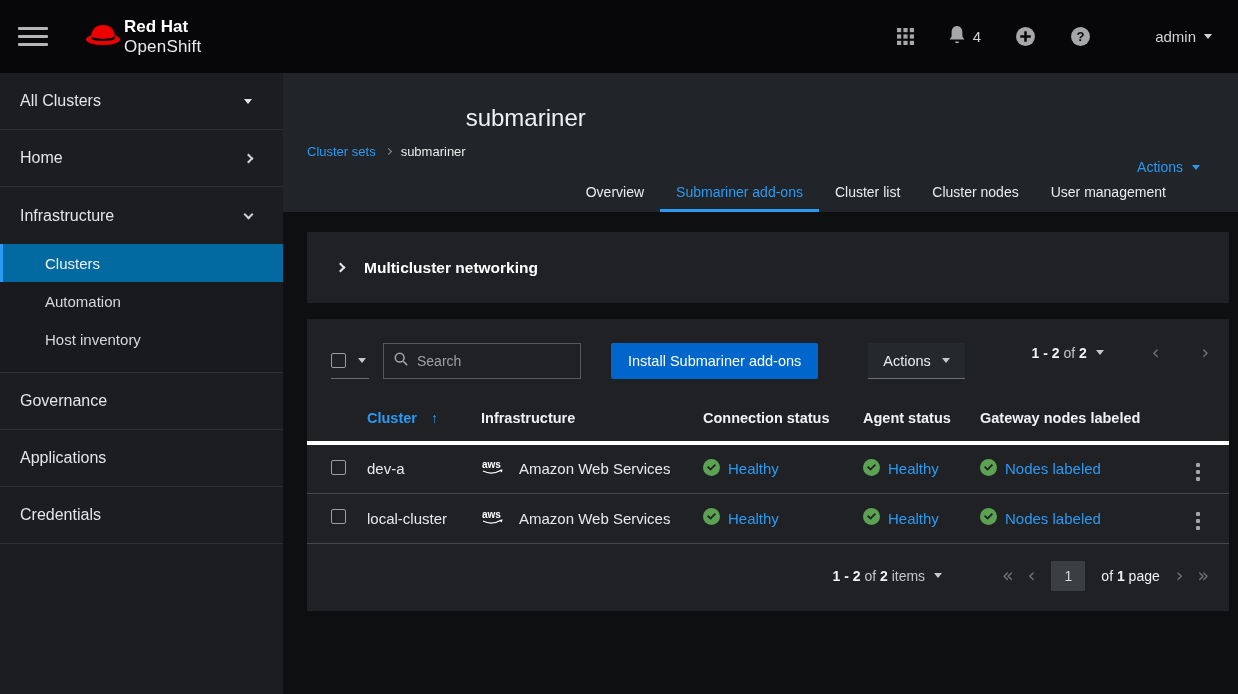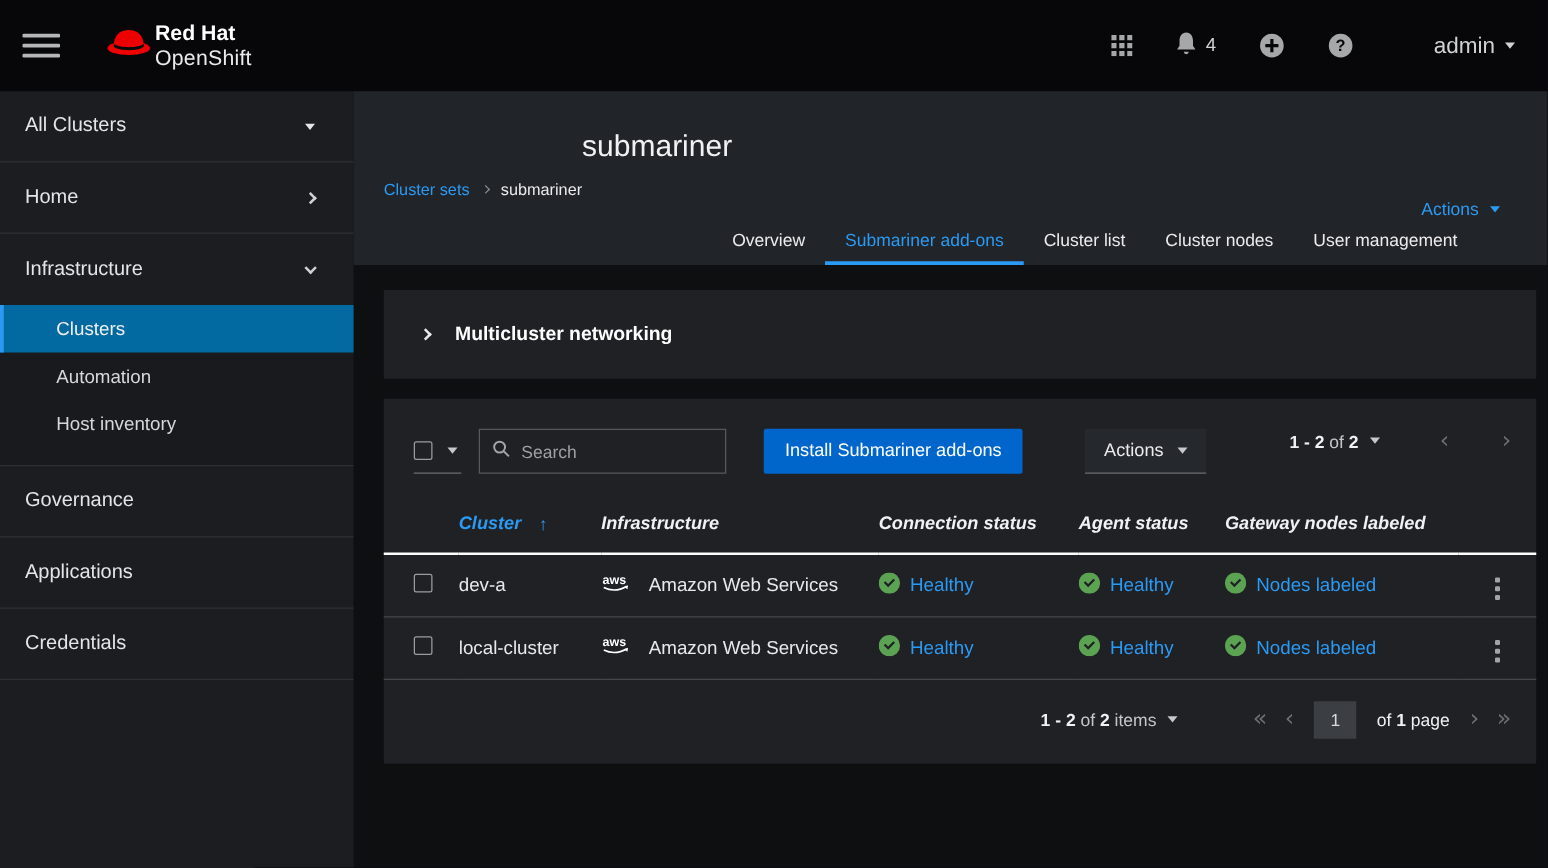--- a/index.html
+++ b/index.html
@@ -9,21 +9,21 @@
   
   .masthead { height:73px; background:#070709; display:flex; align-items:center; padding:0 26px 0 18px; }
   .hamburger { width:30px; display:flex; flex-direction:column; gap:5px; cursor:pointer; background:none; border:none; margin-right:34px; }
   .hamburger span { display:block; height:3px; background:#b4b6b8; border-radius:1px; }
   .brand { display:flex; align-items:center; cursor:pointer; }
   .brand-text { line-height:1.12; font-size:17px; }
   .brand-line1 { font-weight:bold; color:#ffffff; }
   .brand-line2 { font-weight:300; color:#eaeaec; letter-spacing:.2px; }
   .mast-right { margin-left:auto; display:flex; align-items:center; gap:34px; }
   .mast-icon { display:flex; align-items:center; gap:7px; cursor:pointer; background:none; border:none; color:#d0d2d4; font-size:15px; }
-  .user-menu { display:flex; align-items:center; gap:8px; margin-left:30px; cursor:pointer; color:#d0d2d4; font-size:18px; }
+  .user-menu { display:flex; align-items:center; gap:8px; margin-left:30px; cursor:pointer; color:#d0d2d4; font-size:15px; }
   .caret { width:0; height:0; border-left:4px solid transparent; border-right:4px solid transparent; border-top:5px solid currentColor; display:inline-block; }
 
   
   .layout { display:flex; height:621px; }
 
   
   .sidebar { width:283px; background:#1b1d21; flex-shrink:0; }
   .side-row { height:57px; display:flex; align-items:center; justify-content:space-between; padding:0 31px 0 20px; font-size:16px; color:#e4e5e6; border-bottom:1px solid #2e3034; cursor:pointer; }
   .side-row.noborder { border-bottom:none; }
   .chev { display:inline-block; width:7px; height:7px; border-right:2px solid #d0d1d3; border-bottom:2px solid #d0d1d3; }
@@ -67,21 +67,21 @@
   .actions-dd .caret { color:#c6c8ca; }
   .pag { display:flex; align-items:center; font-size:14px; color:#c4c6c8; }
   .pag-top { margin-left:auto; }
   .pag b { color:#f0f1f2; }
   .pag .caret { color:#c6c8ca; margin-left:9px; }
   .pag-nav { background:none; border:none; color:#6c6f73; font-size:19px; line-height:1; cursor:default; padding:0 4px; font-family:"DejaVu Sans",sans-serif; }
   .pag-top .pag-nav.first { margin-left:44px; } .pag-top .pag-nav.second { margin-left:34px; }
 
   
   table { width:100%; border-collapse:collapse; }
-  th { text-align:left; font-size:14.5px; font-weight:bold; color:#f0f1f2; height:48px; border-bottom:2px solid #ffffff;font-style:italic; }
+  th { text-align:left; font-size:14.5px; font-weight:bold; color:#f0f1f2; height:48px; border-bottom:4px solid #ffffff; }
   td { height:50px; border-bottom:1px solid #44474b; font-size:15px; color:#e8e9ea; }
   .col-check { width:60px; padding-left:24px; }
   .col-cluster { width:114px; }
   .col-infra { width:222px; }
   .col-conn { width:160px; }
   .col-agent { width:117px; }
   .col-kebab { width:62px; text-align:center; }
   .sort-head { color:#2b9af3; cursor:pointer; display:inline-flex; align-items:center; gap:14px; }
   .sort-arrow { font-size:14px; font-weight:bold; }
   .cell-flex { display:flex; align-items:center; gap:10px; }

